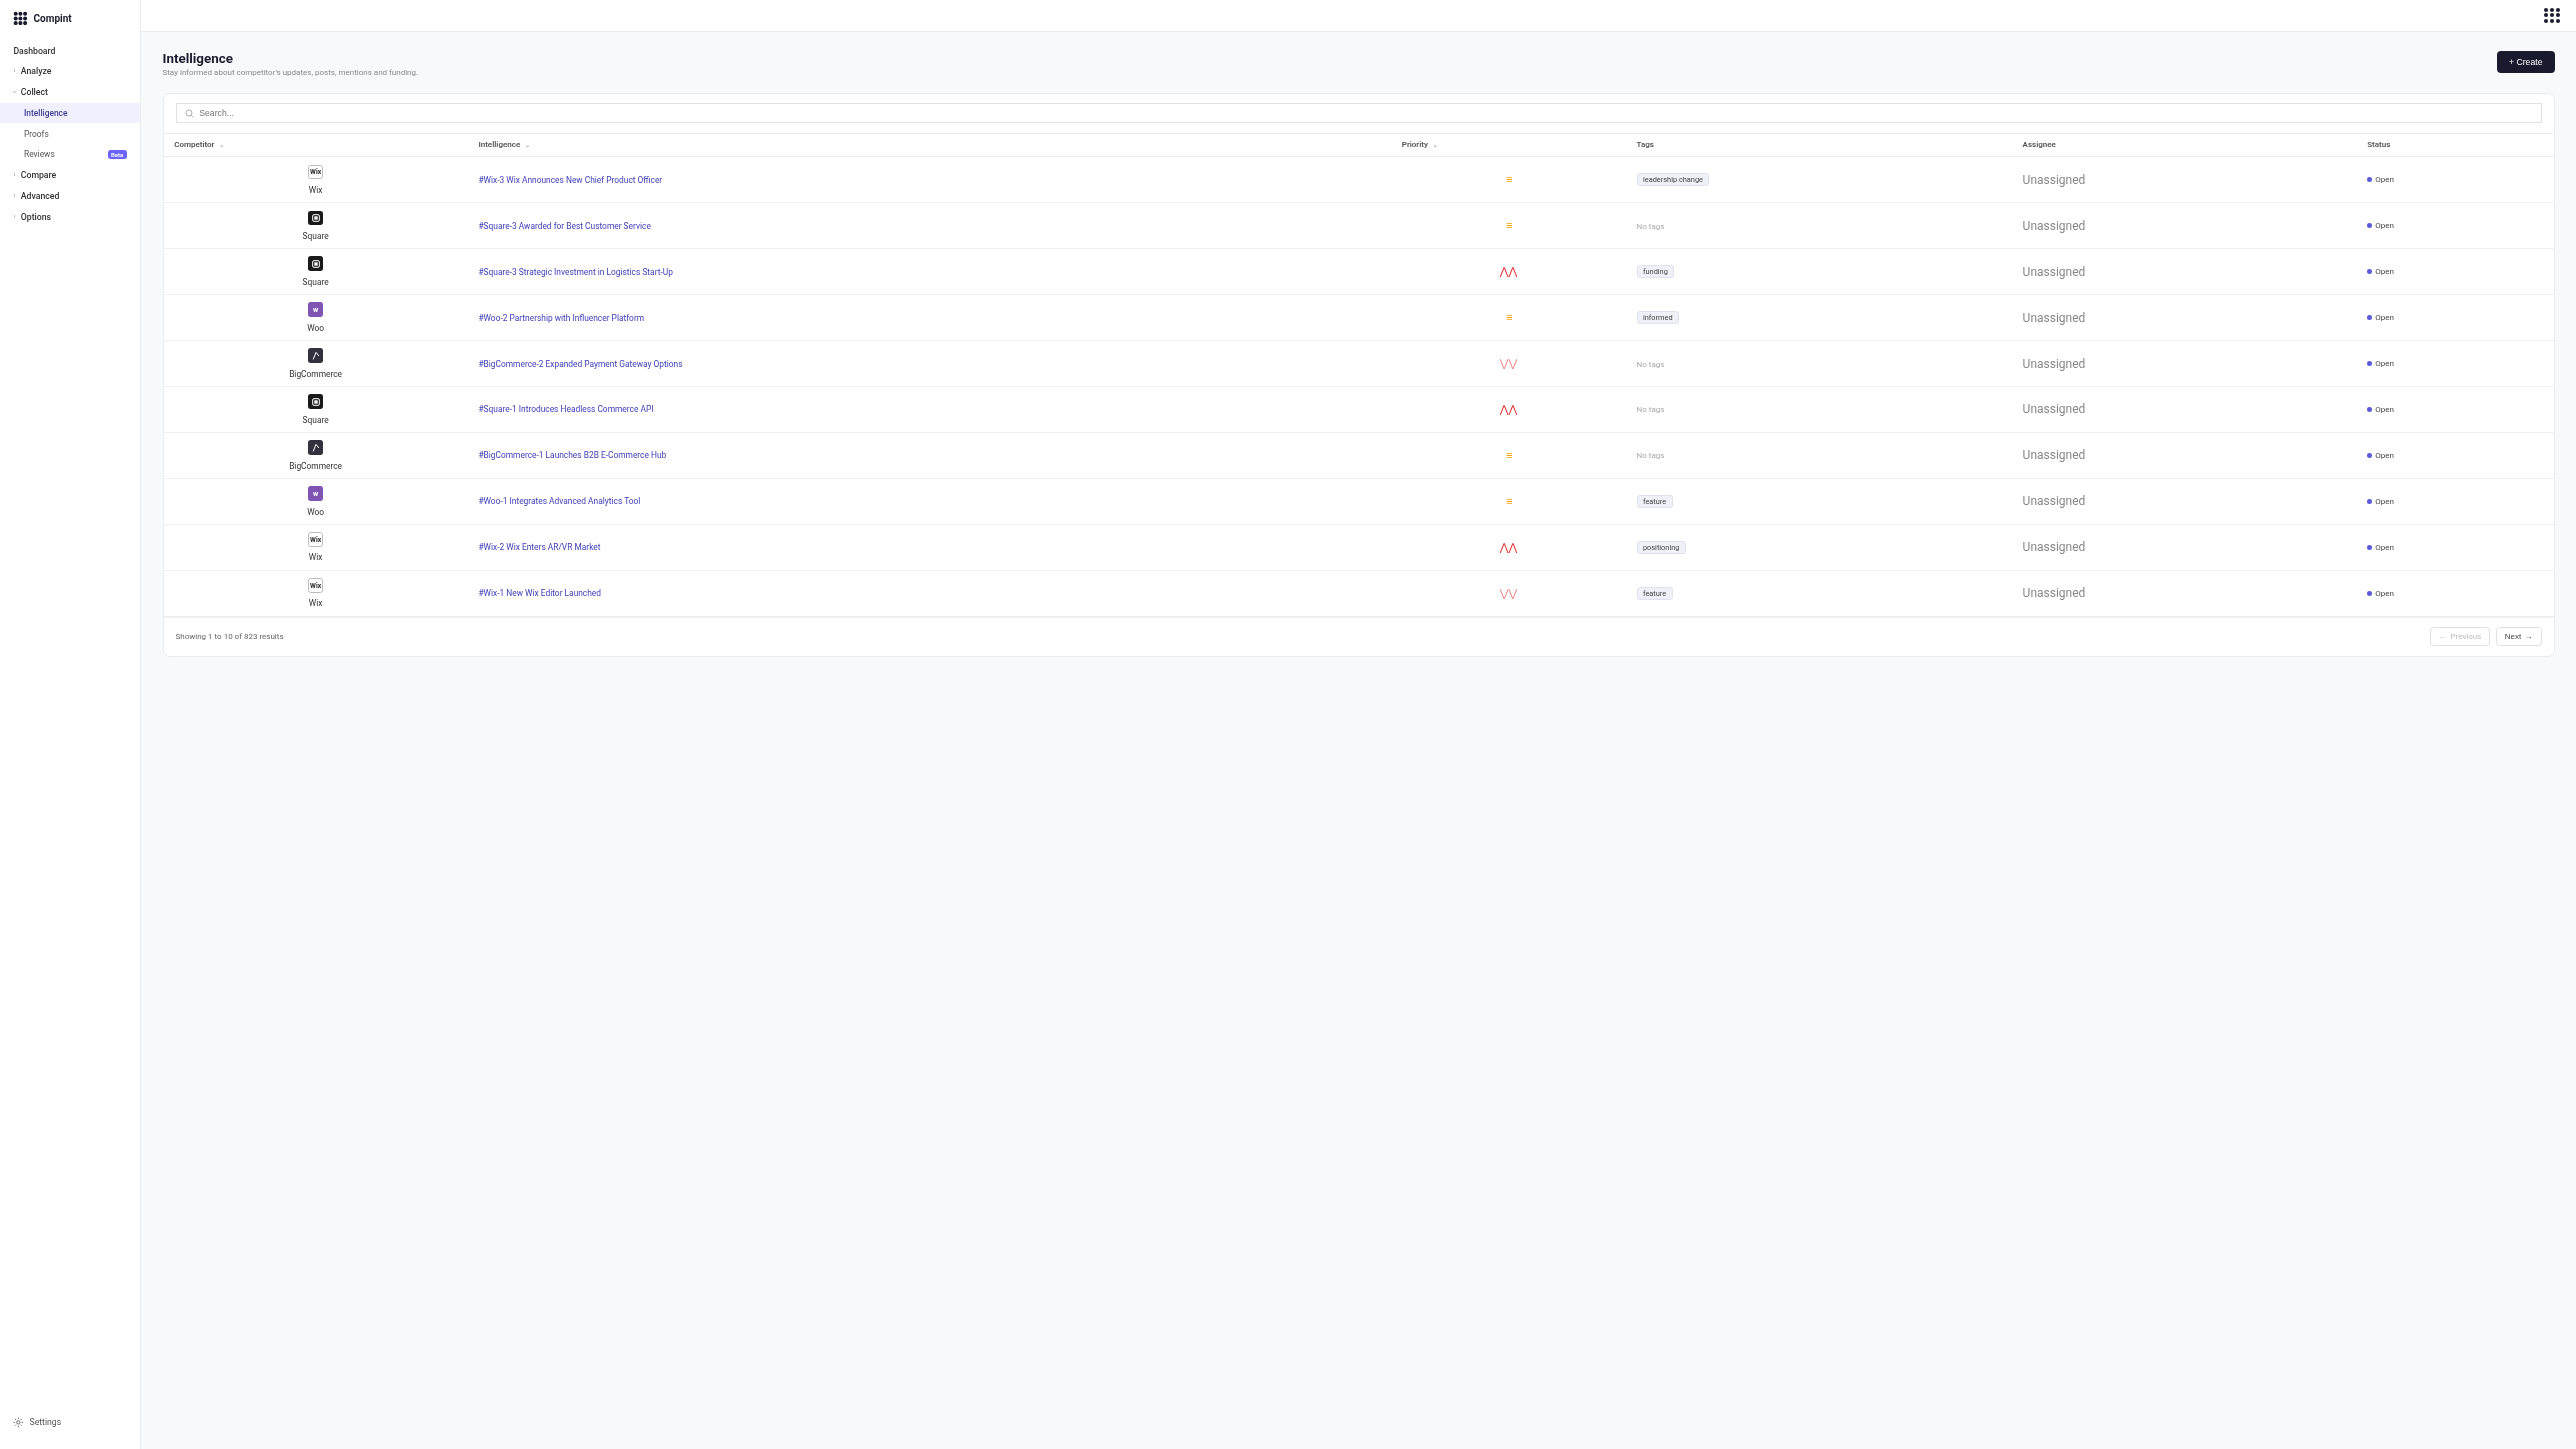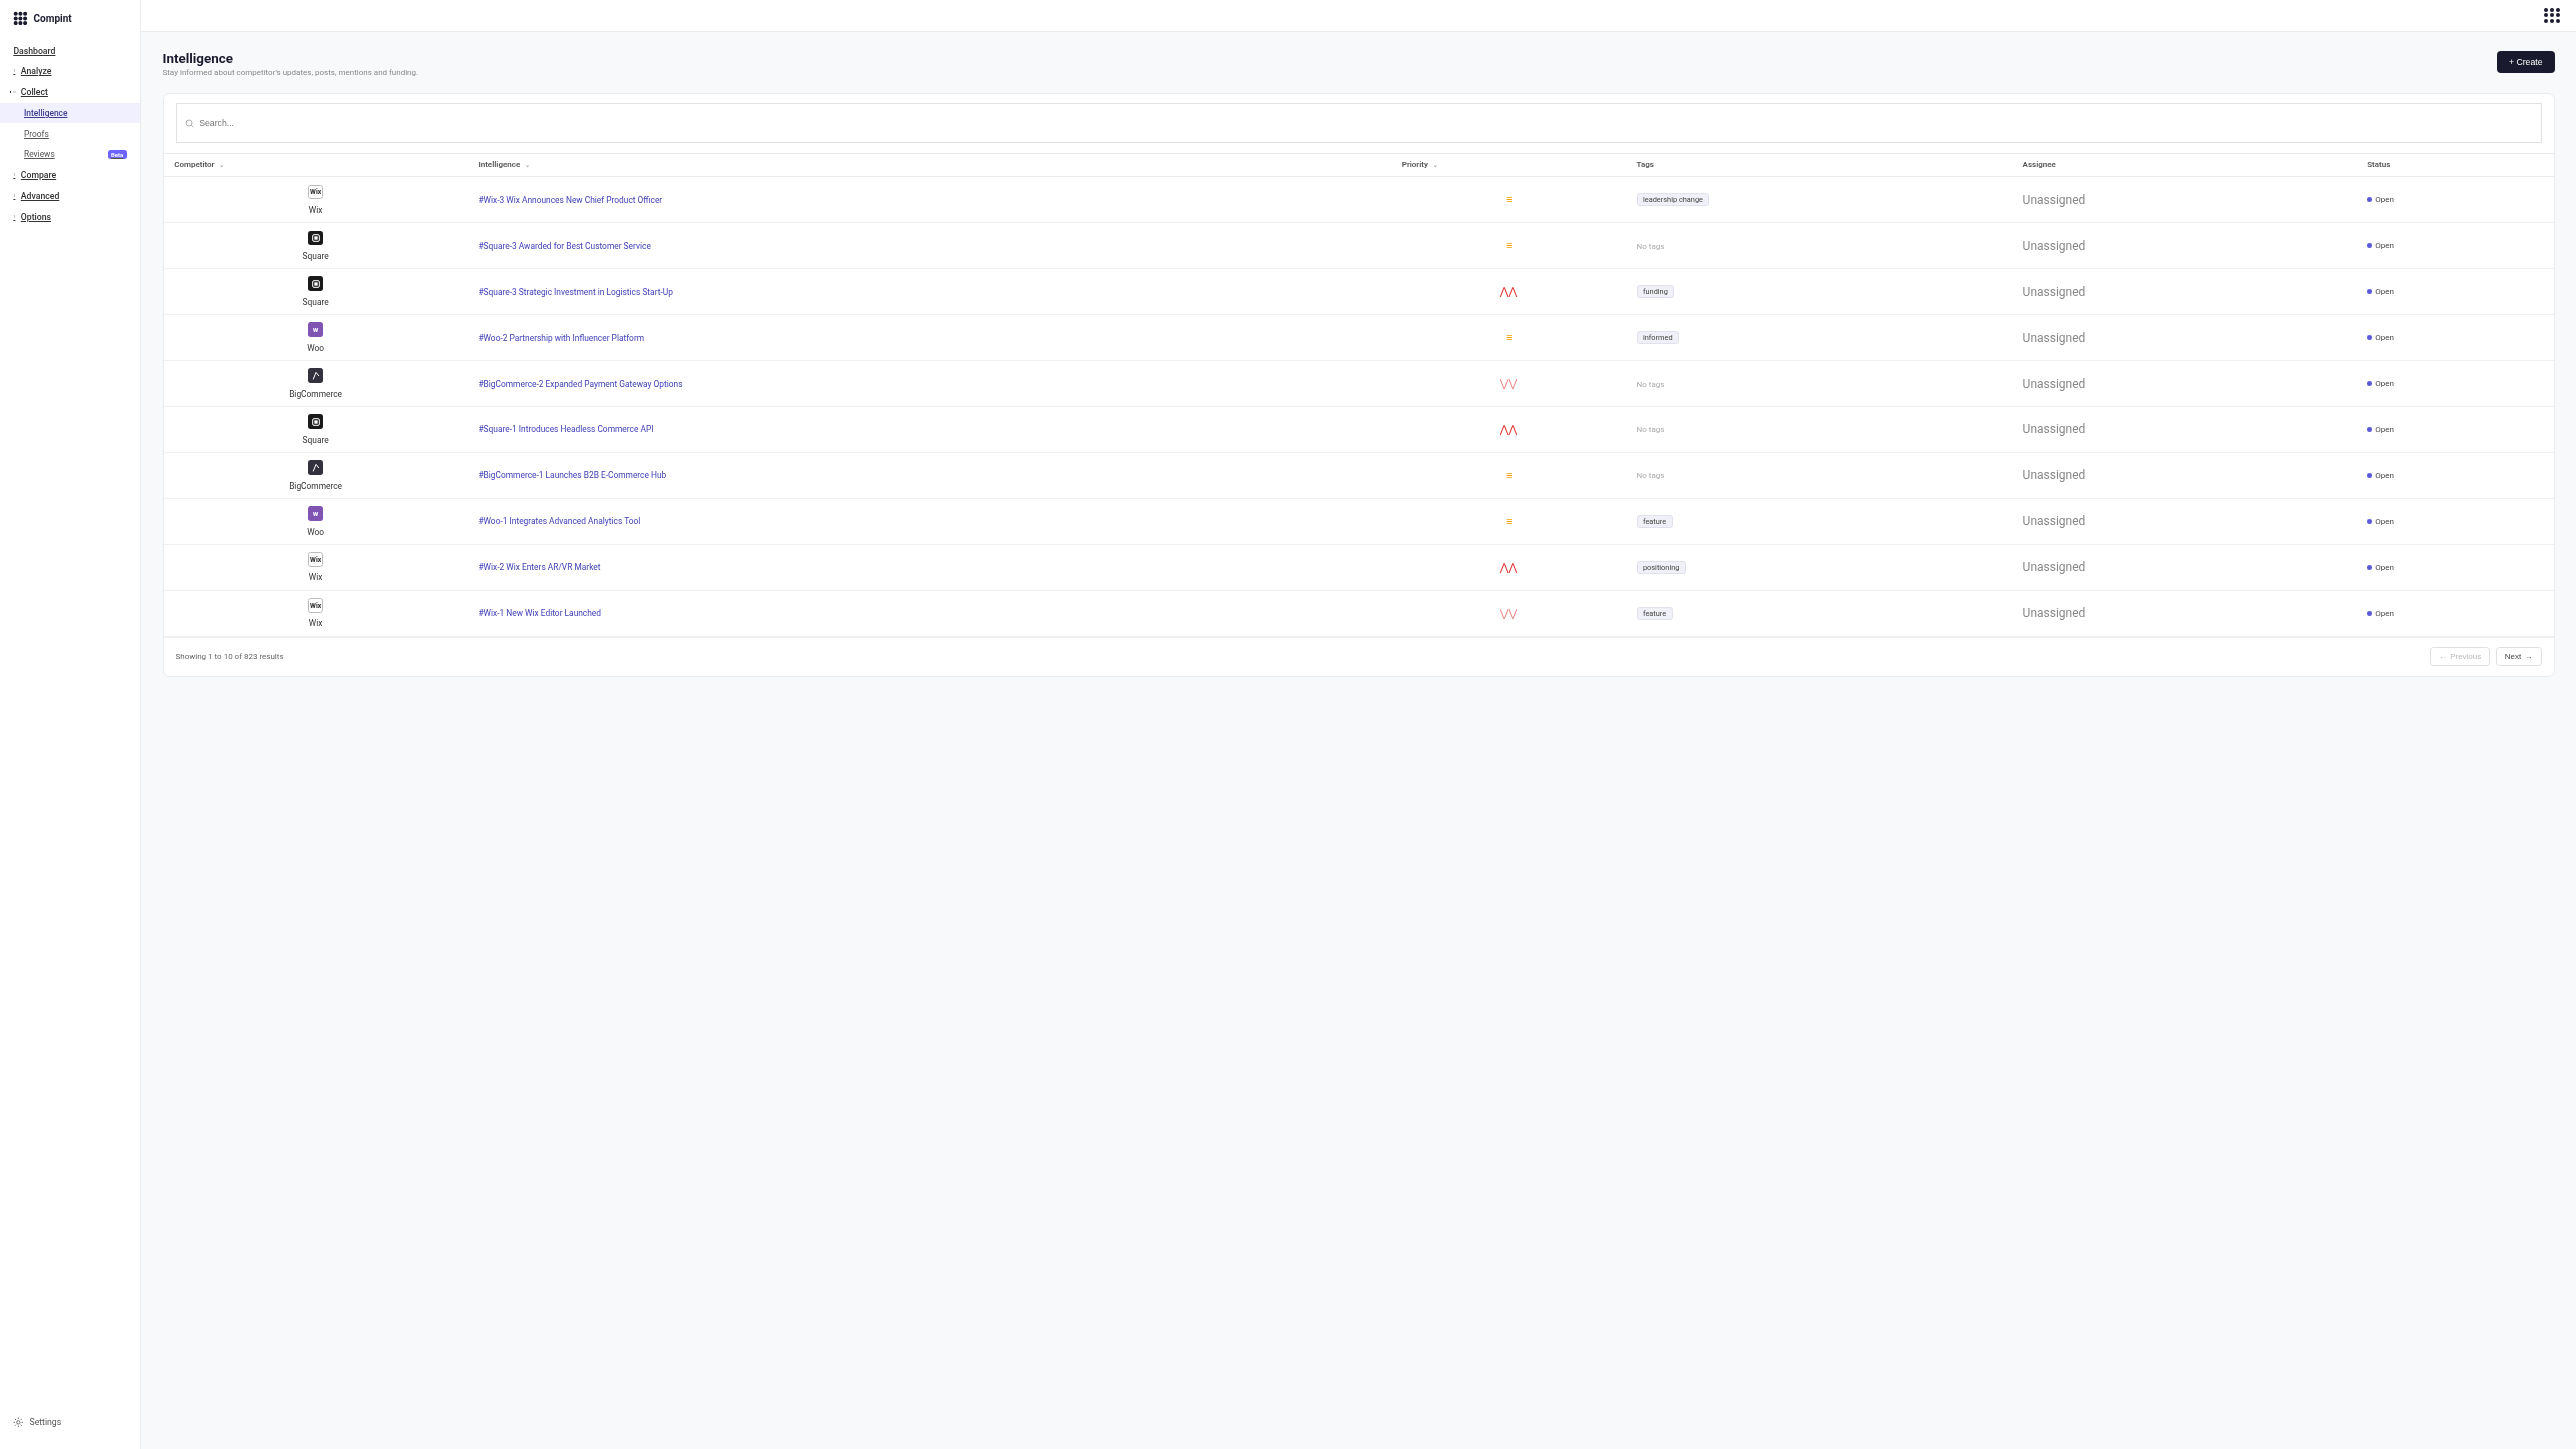--- a/index.html
+++ b/index.html
@@ -32,21 +32,20 @@
     .nav-item {
       display: flex;
       align-items: center;
       padding: 5.4px 13.4px;
       cursor: pointer;
       color: #555;
       font-size: 8.7px;
       gap: 5.4px;
       border-radius: 0;
       transition: background 0.15s;
-      text-decoration: underline;
     }
     .nav-item.active { background: #f0f0ff; color: #3d3d8f; font-weight: 500; }
     .nav-item.top-level { font-weight: 500; color: #333; }
     .nav-chevron { font-size: 6.7px; color: #999; }
     .nav-indent { padding-left: 24px; font-size: 8.4px; color: #555; }
     .beta-badge {
       background: #6c63ff;
       color: #fff;
       font-size: 6px;
       border-radius: 2.7px;
@@ -150,21 +149,21 @@
       padding: 9.4px 12px;
       border-bottom: 0.7px solid #e9ecef;
     }
     .search-inner {
       display: flex;
       align-items: center;
       gap: 5.4px;
       background: #fff;
       border: 0.7px solid #e2e2e2;
       border-radius: 0;
-      padding: 14px 8px;
+      padding: 4px 8px;
     }
     .search-inner input {
       border: none;
       outline: none;
       font-size: 8.7px;
       color: #333;
       background: transparent;
       width: 100%;
     }
 

